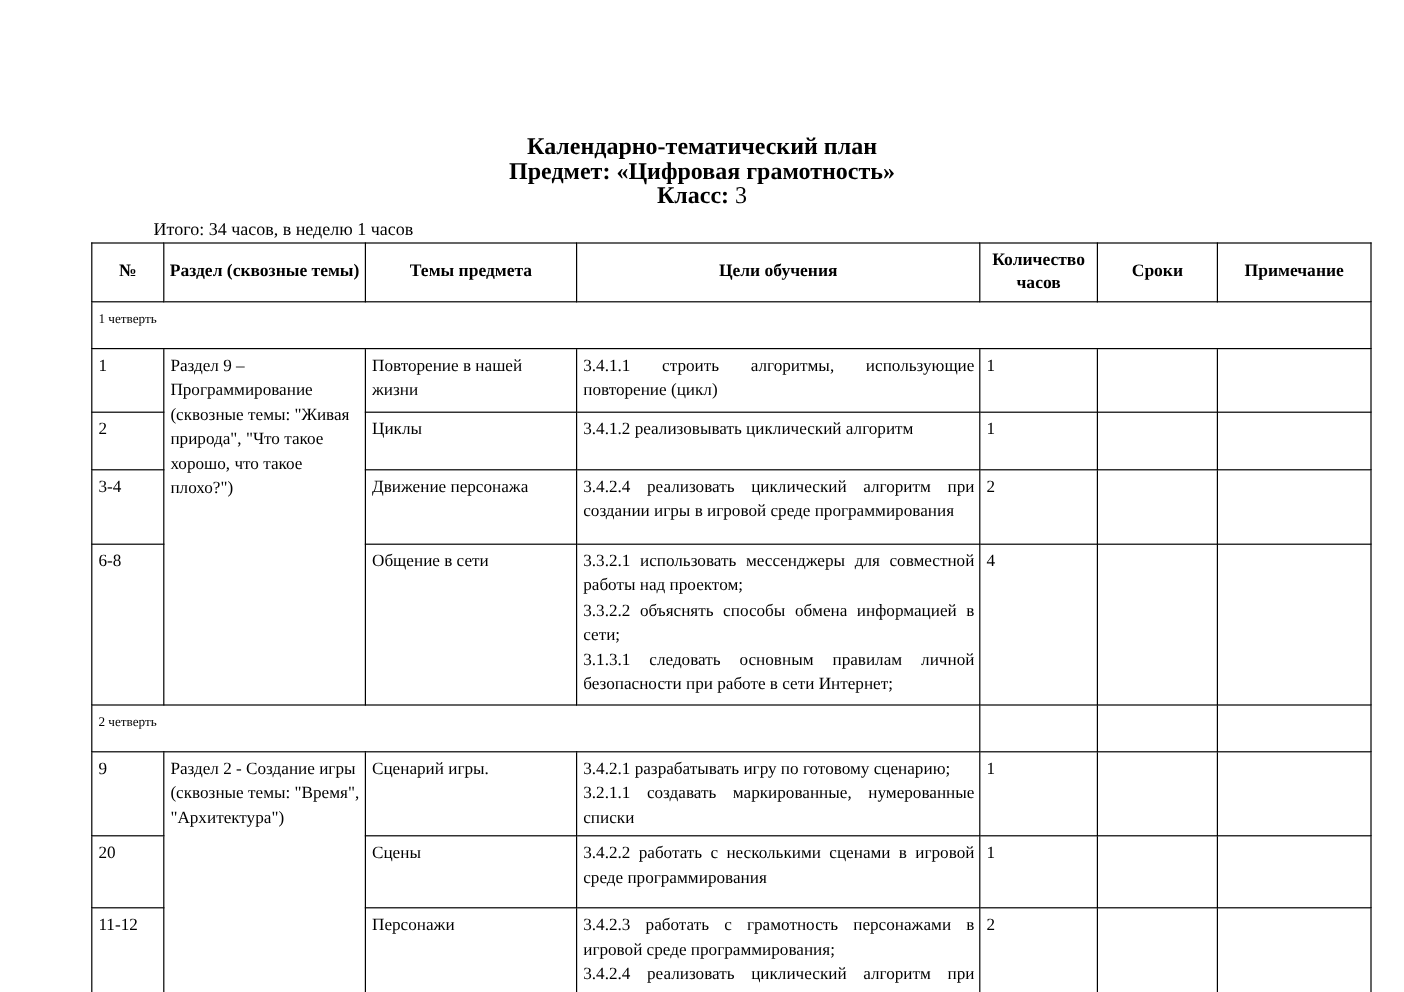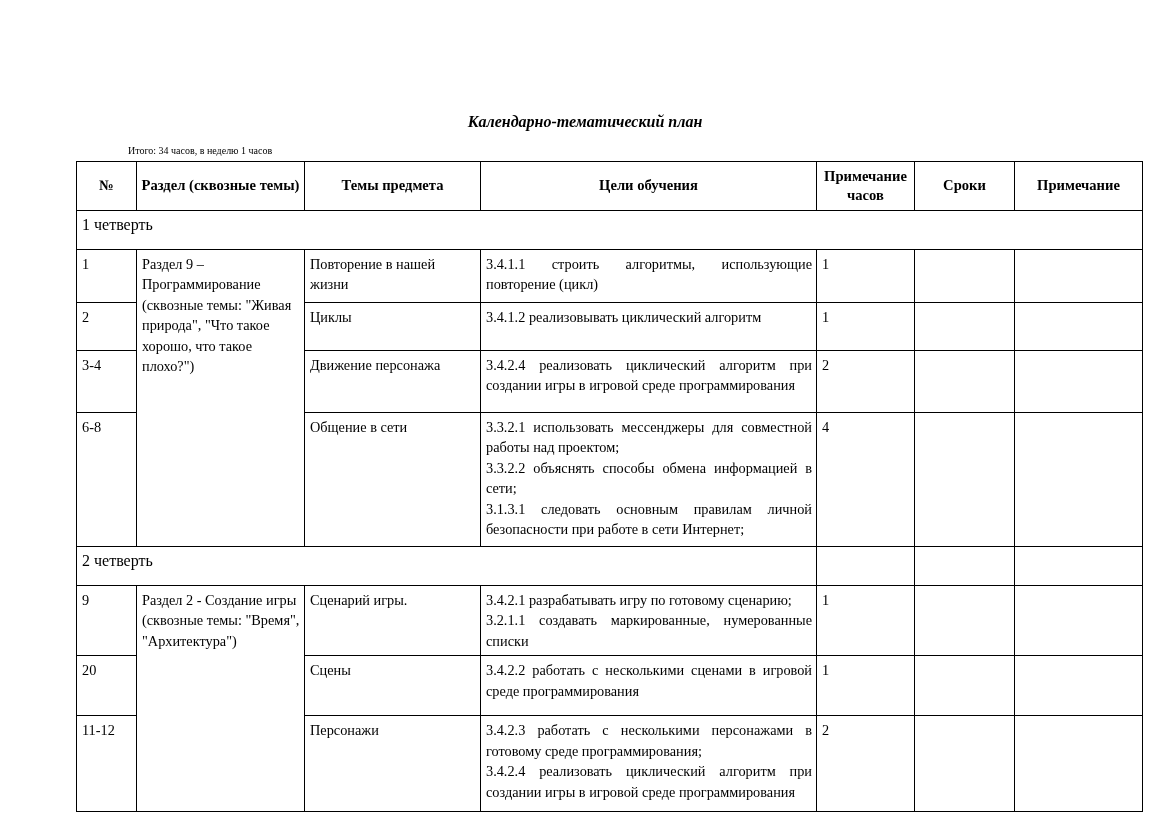--- a/index.html
+++ b/index.html
@@ -20,33 +20,32 @@
     width: 1170px;
     height: 827px;
     box-sizing: border-box;
   }
   .titles {
     text-align: center;
     padding-top: 112px;
     line-height: 20.5px;
   }
   .title-line {
-    font-size: 16px;
+    font-size: 20px;
     font-weight: bold;
-    font-style: italic;
   }
   .title-line .normal {
     font-weight: normal;
   }
   .totals {
     margin: 0;
     padding-left: 128px;
     padding-top: 9px;
     padding-bottom: 1px;
-    font-size: 10px;
+    font-size: 15px;
     line-height: 18px;
   }
   table.ktp {
     border-collapse: collapse;
     table-layout: fixed;
     width: 1066px;
     margin-left: 76px;
     font-size: 14.3px;
   }
   table.ktp td, table.ktp th {
@@ -72,21 +71,21 @@
   .col-section  { width: 168px; }
   .col-topic    { width: 176px; }
   .col-goals    { width: 336px; }
   .col-hours    { width: 98px; }
   .col-terms    { width: 100px; }
   .col-note     { width: 128px; }
 
   .quarter-row td {
     text-align: center;
     font-weight: bold;
-    font-size: 16px;
+    font-size: 11px;
     height: 30px;
     vertical-align: middle;
     padding: 2px 4px;
   }
   .justify { text-align: justify; text-align-last: left; }
   .cell-num { text-align: left; }
   .goal-line { display: block; text-align: justify; text-align-last: left; }
   .section-cell { text-align: justify; text-align-last: left; }
   .topic-cell { vertical-align: top; margin-top: 18px; }
   .topic-mid { vertical-align: middle; }
@@ -99,41 +98,49 @@
   .h-r6 { height: 51px; }
   .h-r7 { height: 87px; }
 </style>
 </head>
 <body>
 
 <div class="page">
 
   <div class="titles">
     <div class="title-line">Календарно-тематический план</div>
+    <div class="title-line">
+      <span>Предмет:</span>
+      <span>«Цифровая грамотность»</span>
+    </div>
+    <div class="title-line">
+      <span>Класс:</span>
+      <span class="normal">3</span>
+    </div>
   </div>
 
   <div class="totals">Итого: 34 часов, в неделю 1 часов</div>
 
   <table class="ktp">
     <colgroup>
       <col class="col-num">
         <col class="col-section">
         <col class="col-topic">
       <col class="col-goals">
         <col class="col-hours">
         <col class="col-terms">
         <col class="col-note">
     </colgroup>
     <thead>
       <tr>
         <th>№</th>
         <th>Раздел (сквозные темы)</th>
         <th>Темы предмета</th>
         <th>Цели обучения</th>
-        <th>Примечание часов</th>
+        <th>Количество часов</th>
         <th>Сроки</th>
         <th>Примечание</th>
       </tr>
     </thead>
     <tbody>
 
       <tr class="quarter-row">
         <td colspan="7">1 четверть</td>
       </tr>
 
@@ -212,21 +219,21 @@
         </td>
         <td class="hours-cell">1</td>
         <td></td>
         <td></td>
       </tr>
 
       <tr>
         <td class="cell-num h-r7">11-12</td>
         <td class="topic-cell">Персонажи</td>
         <td>
-          <span class="goal-line">3.4.2.3 работать с несколькими персонажами в готовому среде программирования;</span>
+          <span class="goal-line">3.4.2.3 работать с грамотность персонажами в игровой среде программирования;</span>
           <span class="goal-line">3.4.2.4 реализовать циклический алгоритм при создании игры в игровой среде программирования</span>
         </td>
         <td class="hours-cell">2</td>
         <td></td>
         <td></td>
       </tr>
 
     </tbody>
   </table>
 

